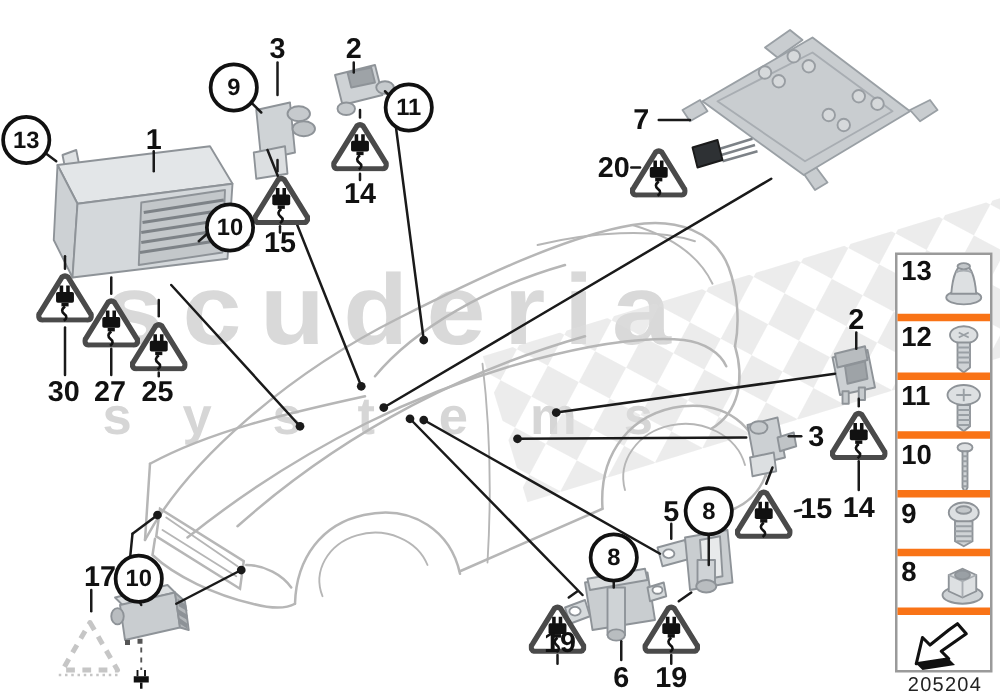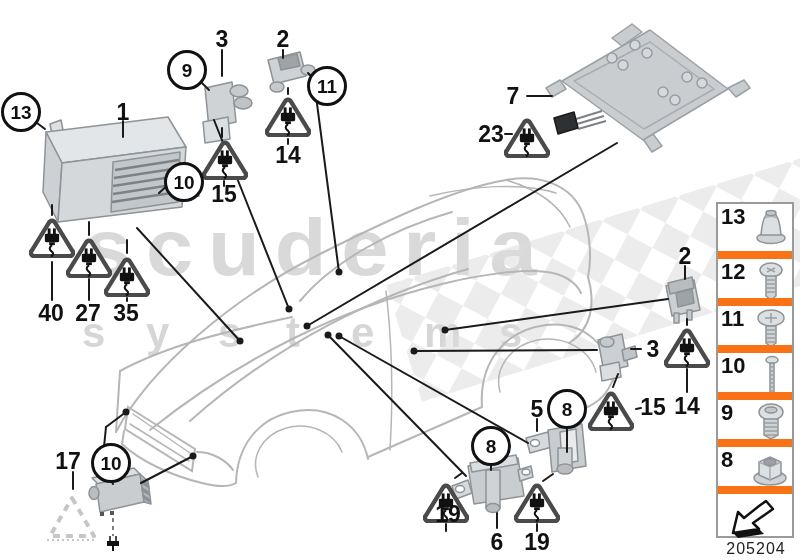--- a/index.html
+++ b/index.html
@@ -13,21 +13,21 @@
   svg.art{position:absolute;left:0;top:0;z-index:1;}
   
   .lbl{position:absolute;z-index:2;font-weight:bold;font-size:23px;color:#111;
        transform:translate(-50%,-50%);white-space:nowrap;line-height:1;}
   .circ{position:absolute;z-index:2;width:34px;height:34px;border:3px solid #111;border-radius:50%;
         background:#fff;transform:translate(-50%,-50%);display:flex;align-items:center;justify-content:center;
         font-weight:bold;font-size:19px;color:#111;line-height:1;}
   
   .sidebar{position:absolute;left:716px;top:202px;width:78px;z-index:3;background:#fff;
            border:2px solid #9a9a9a;box-sizing:border-box;}
-  .sb-cell{position:relative;height:47px;border-top:8px solid #f97316;box-sizing:border-box;}
+  .sb-cell{position:relative;height:47px;border-top:6px solid #f97316;box-sizing:border-box;}
   .sb-cell:first-child{border-top:none;}
   .sb-cell.arrowcell{height:50px;}
   .sb-num{position:absolute;left:3px;top:2px;font-weight:bold;font-size:22px;color:#111;line-height:1;}
   .sb-icon{position:absolute;right:1px;top:1px;}
   .sb-code{position:absolute;left:706px;top:540px;width:100px;text-align:center;z-index:3;
            font-size:16px;color:#222;letter-spacing:1px;}
 </style>
 </head>
 <body>
 
@@ -279,30 +279,30 @@
       <use href="#warn-tri" x="514" y="481" width="46" height="42"></use>
     </g>
   </svg>
 
   <div class="lbl" style="left:123px;top:112px">1</div>
   <div class="lbl" style="left:222px;top:39px">3</div>
   <div class="lbl" style="left:283px;top:39px">2</div>
   <div class="lbl" style="left:224px;top:194px">15</div>
   <div class="lbl" style="left:288px;top:155px">14</div>
   <div class="lbl" style="left:513px;top:96px">7</div>
-  <div class="lbl" style="left:491px;top:134px">23</div>
-  <div class="lbl" style="left:51px;top:313px">40</div>
+  <div class="lbl" style="left:491px;top:134px">20</div>
+  <div class="lbl" style="left:51px;top:313px">30</div>
   <div class="lbl" style="left:88px;top:313px">27</div>
-  <div class="lbl" style="left:126px;top:313px">35</div>
+  <div class="lbl" style="left:126px;top:313px">25</div>
   <div class="lbl" style="left:685px;top:256px">2</div>
   <div class="lbl" style="left:653px;top:349px">3</div>
   <div class="lbl" style="left:687px;top:406px">14</div>
   <div class="lbl" style="left:653px;top:407px">15</div>
   <div class="lbl" style="left:537px;top:409px">5</div>
-  <div class="lbl" style="left:68px;top:461px">17</div>
+  <div class="lbl" style="left:80px;top:461px">17</div>
   <div class="lbl" style="left:448px;top:514px">19</div>
   <div class="lbl" style="left:497px;top:542px">6</div>
   <div class="lbl" style="left:537px;top:542px">19</div>
 
   <div class="circ" style="left:21px;top:112px">13</div>
   <div class="circ" style="left:187px;top:70px">9</div>
   <div class="circ" style="left:184px;top:182px">10</div>
   <div class="circ" style="left:327px;top:86px">11</div>
   <div class="circ" style="left:567px;top:409px">8</div>
   <div class="circ" style="left:491px;top:446px">8</div>

